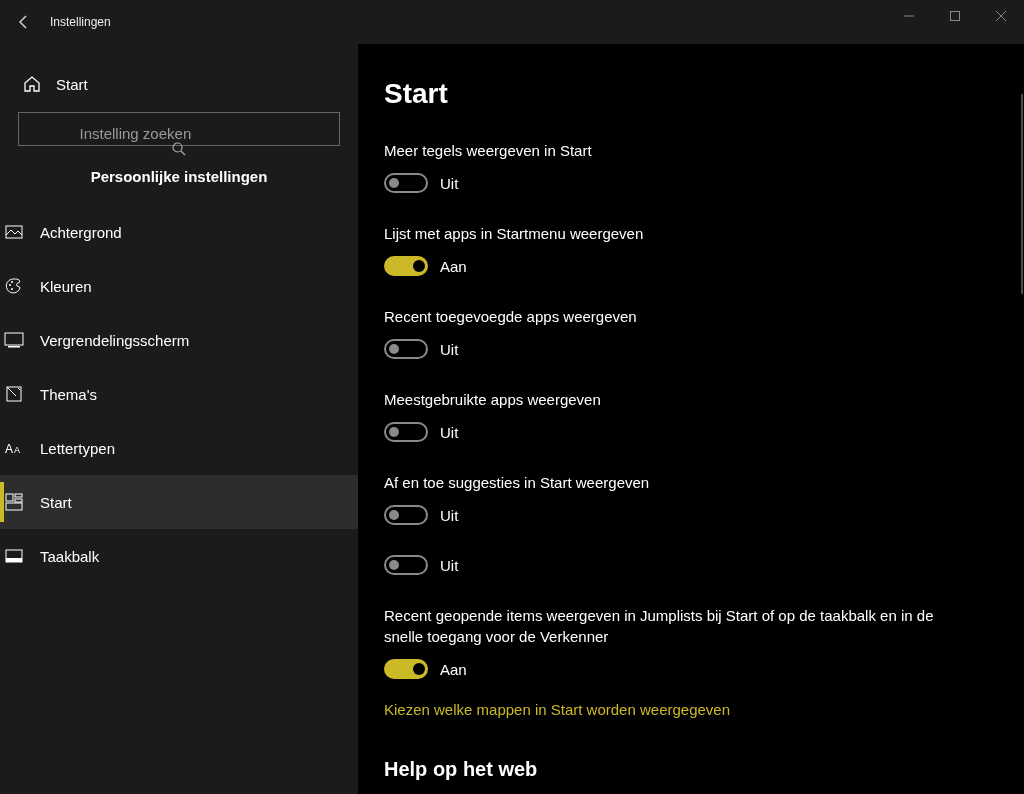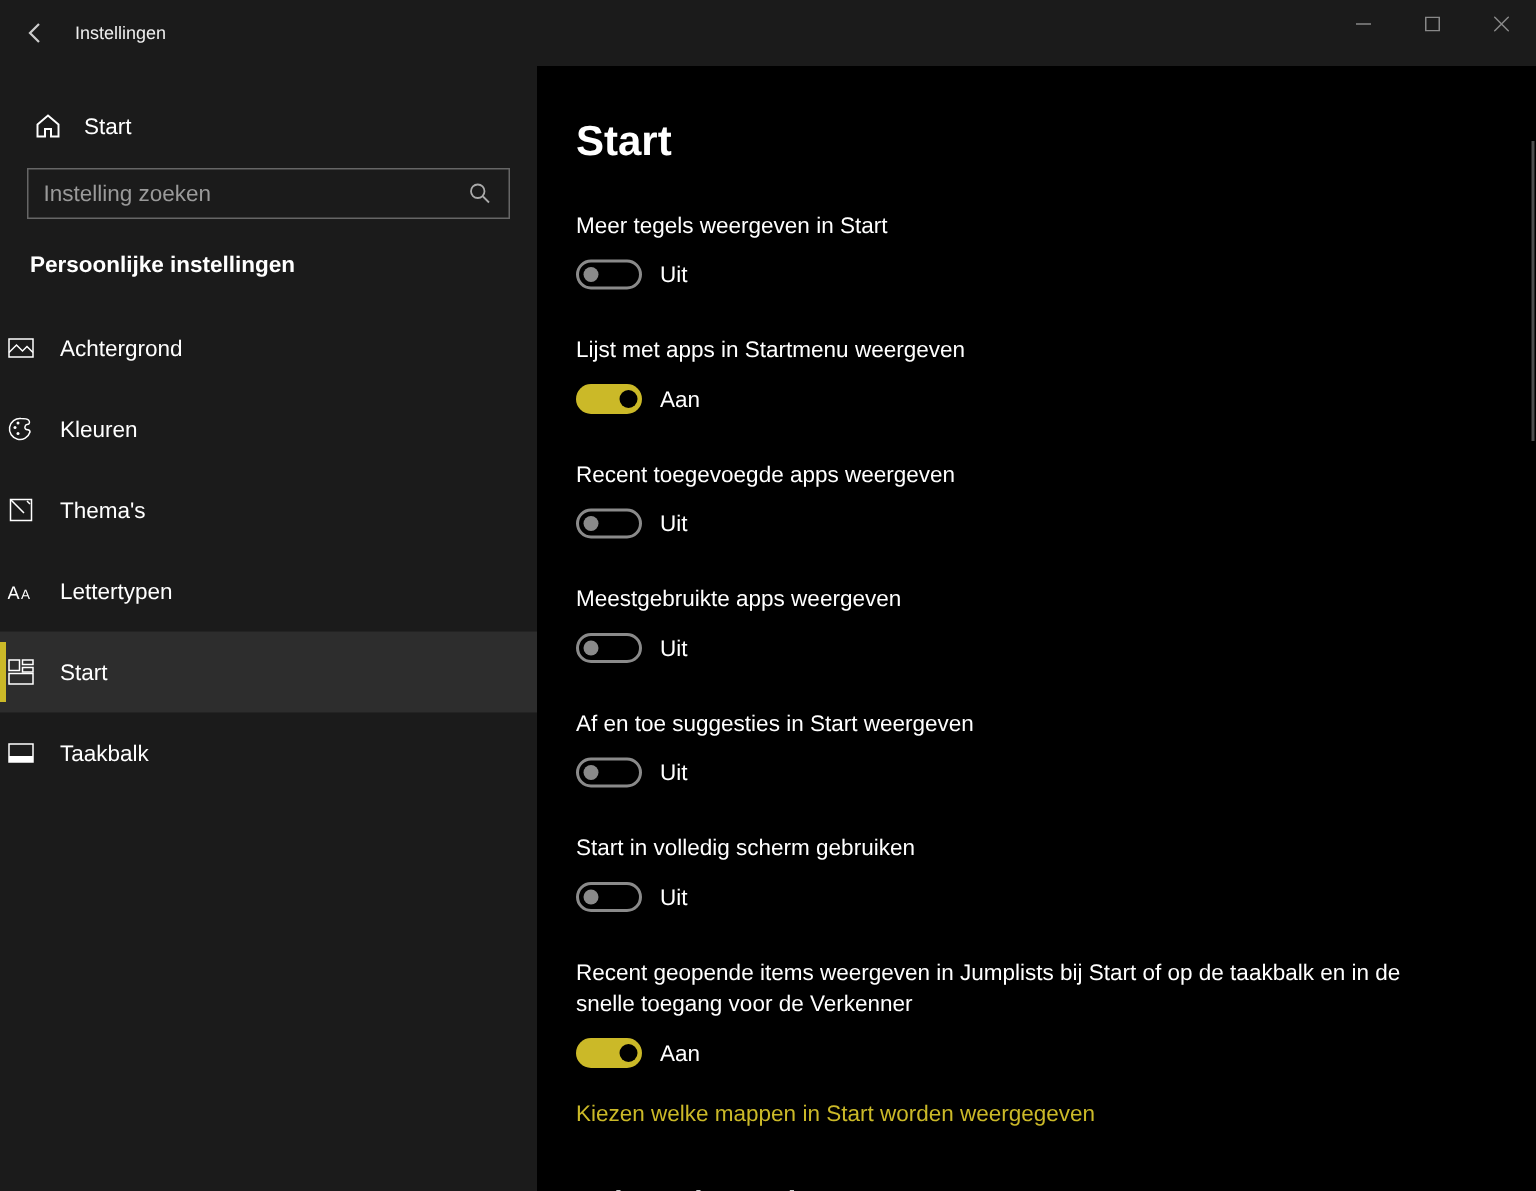--- a/index.html
+++ b/index.html
@@ -18,27 +18,27 @@
   .body { display: flex; flex: 1; min-height: 0; }
   .sidebar { width: 358px; background: #1b1b1b; display: flex; flex-direction: column; padding: 20px 0 0 0; }
   .content { flex: 1; background: #000; padding: 34px 24px 0 26px; overflow-y: auto; position: relative; }
 
   
   .side-head { display: flex; align-items: center; gap: 14px; padding: 10px 20px 18px 22px; }
   .side-head .home-icon { width: 20px; height: 20px; display: flex; align-items: center; justify-content: center; }
   .side-head .label { font-size: 15px; color: #fff; }
 
   
-  .search { margin: 0 18px 22px 18px; height: 34px; border: 1px solid #666; display: flex; align-items: center; padding: 12px 10px; background: #1b1b1b; }
+  .search { margin: 0 18px 22px 18px; height: 34px; border: 1px solid #666; display: flex; align-items: center; padding: 12px 10px; background: #1b1b1b; flex-direction: column; }
   .search input { flex: 1; background: transparent; border: none; outline: none; color: #fff; font-size: 15px; }
   .search input::placeholder { color: #9a9a9a; }
   .search .sicon { width: 18px; height: 18px; color: #aaa; display:flex; align-items:center; justify-content:center;}
 
   
-  .cat-title { font-size: 15px; font-weight: 600; color: #fff; padding: 0 20px 20px 20px; }
+  .cat-title { font-size: 15px; font-weight: 600; color: #fff; padding: 0 20px 20px 20px; text-align: center; }
 
   
   .nav { display: flex; flex-direction: column; }
   .nav-item { display: flex; align-items: center; gap: 16px; padding: 0 4px; height: 54px; cursor: pointer; position: relative; }
   .nav-item .nicon { width: 20px; height: 20px; display: flex; align-items: center; justify-content: center; color: #fff; }
   .nav-item .nlabel { font-size: 15px; color: #fff; }
   .nav-item.selected { background: #2d2d2d; }
   .nav-item.selected::before { content: ""; position: absolute; left: 0; top: 7px; bottom: 7px; width: 4px; background: #cbb928; }
 
   
@@ -132,20 +132,29 @@
             <svg width="18" height="18" viewBox="0 0 18 18">
                 <path d="M9 2 A7 7 0 1 0 15 11 C15 9 13 10 12 9 C11 8 12 6 13 6 C15 6 15 4 14 3 C13 2 11 2 9 2 Z" stroke="#fff" fill="none"></path>
                 <circle cx="5" cy="8" r="1" fill="#fff"></circle>
                 <circle cx="7" cy="5" r="1" fill="#fff"></circle>
                 <circle cx="7" cy="12" r="1" fill="#fff"></circle>
               </svg>
           </span>
           <span class="nlabel">Kleuren</span>
         </div>
 
+        <div class="nav-item">
+          <span class="nicon">
+            <svg width="20" height="16" viewBox="0 0 20 16">
+                <rect x="1" y="1" width="18" height="12" stroke="#fff" fill="none"></rect>
+                <rect x="4" y="14" width="12" height="1.5" fill="#fff"></rect>
+              </svg>
+          </span>
+          <span class="nlabel">Vergrendelingsscherm</span>
+        </div>
 
         <div class="nav-item">
           <span class="nicon">
             <svg width="18" height="18" viewBox="0 0 18 18">
                 <rect x="2" y="2" width="14" height="14" stroke="#fff" fill="none"></rect>
                 <path d="M2 2 L11 11 M13 3 L15 5" stroke="#fff"></path>
               </svg>
           </span>
           <span class="nlabel">Thema's</span>
         </div>
@@ -230,21 +239,20 @@
           <div class="setting">
             <div class="slabel">Af en toe suggesties in Start weergeven</div>
             <div class="toggle-row">
               <div class="toggle off">
                 <div class="knob"></div>
               </div>
               <div class="toggle-state">Uit</div>
             </div>
           </div>
           <div class="setting">
-            <div class="slabel">Start in volledig scherm gebruiken</div>
             <div class="toggle-row">
               <div class="toggle off">
                 <div class="knob"></div>
               </div>
               <div class="toggle-state">Uit</div>
             </div>
           </div>
           <div class="setting">
             <div class="slabel">Recent geopende items weergeven in Jumplists bij Start of op de taakbalk en in de snelle toegang voor de Verkenner</div>
             <div class="toggle-row">

